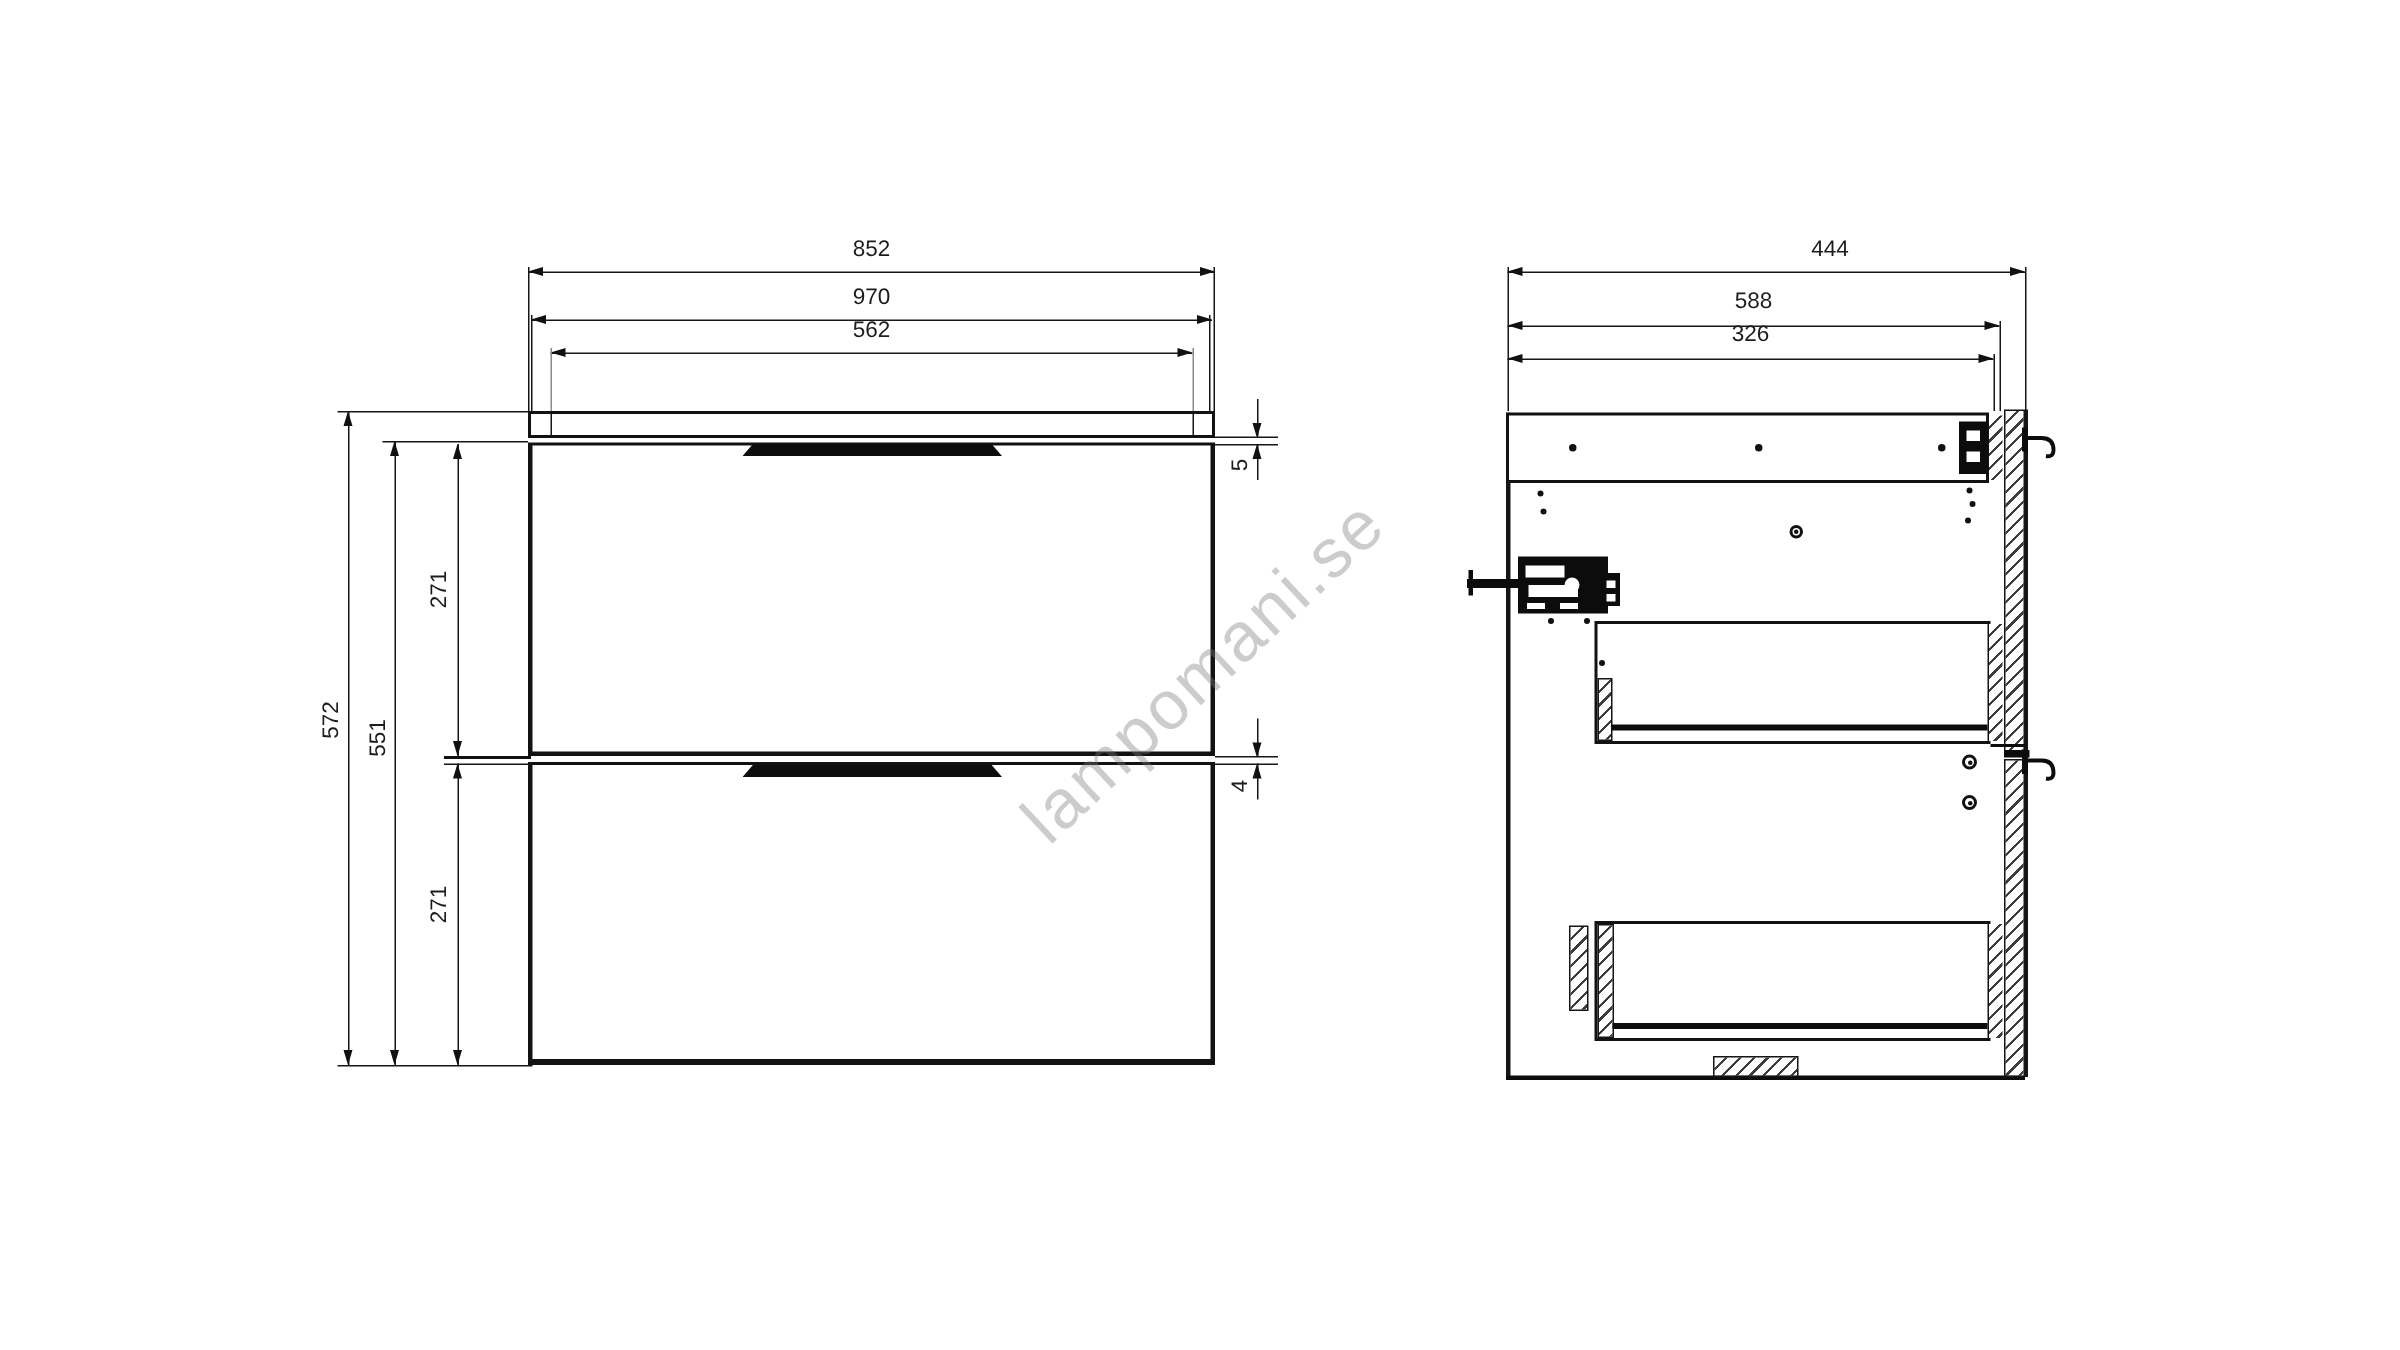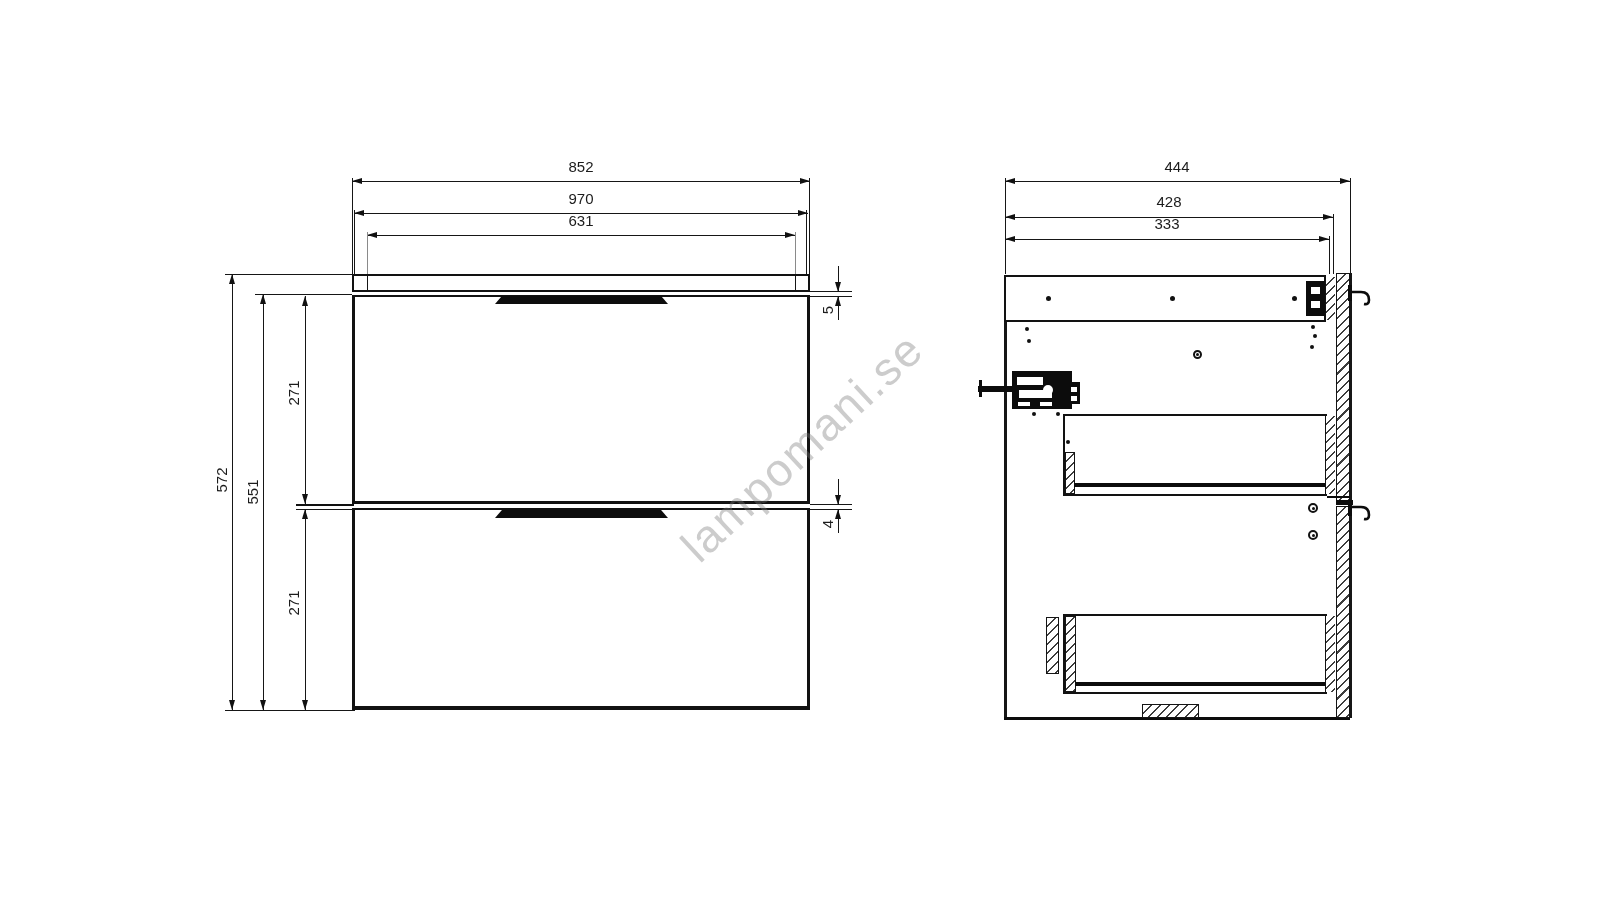--- a/index.html
+++ b/index.html
@@ -54,21 +54,21 @@
     <div class="hl" style="left:354px;top:213px;width:454px;"></div>
     <div class="ar-l" style="left:354px;top:210px;"></div>
     <div class="ar-r" style="left:798px;top:210px;"></div>
     <div class="lbl" style="left:581px;top:198px;">970</div>
     <div class="vl" style="left:354px;top:210px;height:64px;"></div>
     <div class="vl" style="left:806px;top:210px;height:64px;"></div>
 
     <div class="hl" style="left:367px;top:235px;width:428px;"></div>
     <div class="ar-l" style="left:367px;top:232px;"></div>
     <div class="ar-r" style="left:785px;top:232px;"></div>
-    <div class="lbl" style="left:581px;top:220px;">631</div>
+    <div class="lbl" style="left:581px;top:220px;">562</div>
     <div class="vl" style="left:367px;top:232px;height:45px;background:#8a8a8a;"></div>
     <div class="vl" style="left:795px;top:232px;height:45px;background:#8a8a8a;"></div>
 
     <div class="box" style="left:352px;top:274px;width:458px;height:18px;"></div>
     <div class="vl" style="left:367px;top:276px;height:14px;"></div>
     <div class="vl" style="left:795px;top:276px;height:14px;"></div>
 
     <div class="box" style="left:352px;top:295px;width:458px;height:209px;border-top-width:2px;border-left-width:3px;border-right-width:3px;border-bottom-width:3px;"></div>
     <div class="handle" style="left:495px;top:296px;width:173px;height:8px;"></div>
 
@@ -116,34 +116,34 @@
     <div class="vl" style="left:838px;top:509px;height:24px;"></div>
     <div class="ar-u" style="left:835px;top:509px;"></div>
     <div class="vlbl" style="left:827px;top:524px;">4</div>
   </div>
 
   <div class="abs" style="inset:0;">
 
     <div class="hl" style="left:1005px;top:181px;width:345px;"></div>
     <div class="ar-l" style="left:1005px;top:178px;"></div>
     <div class="ar-r" style="left:1340px;top:178px;"></div>
-    <div class="lbl" style="left:1177px;top:166px;">444</div>
+    <div class="lbl" style="left:1220px;top:166px;">444</div>
     <div class="vl" style="left:1005px;top:178px;height:96px;"></div>
     <div class="vl" style="left:1350px;top:178px;height:96px;"></div>
 
     <div class="hl" style="left:1005px;top:217px;width:328px;"></div>
     <div class="ar-l" style="left:1005px;top:214px;"></div>
     <div class="ar-r" style="left:1323px;top:214px;"></div>
-    <div class="lbl" style="left:1169px;top:201px;">428</div>
+    <div class="lbl" style="left:1169px;top:201px;">588</div>
     <div class="vl" style="left:1333px;top:214px;height:60px;"></div>
 
     <div class="hl" style="left:1005px;top:239px;width:324px;"></div>
     <div class="ar-l" style="left:1005px;top:236px;"></div>
     <div class="ar-r" style="left:1319px;top:236px;"></div>
-    <div class="lbl" style="left:1167px;top:223px;">333</div>
+    <div class="lbl" style="left:1167px;top:223px;">326</div>
     <div class="vl" style="left:1329px;top:236px;height:38px;"></div>
 
     <div class="vl" style="left:1004px;top:275px;height:445px;width:3px;"></div>
     <div class="hl" style="left:1004px;top:717px;width:346px;height:3px;background:#0c0c0c;"></div>
     <div class="vl" style="left:1350px;top:273px;height:445px;width:2px;"></div>
 
     <div class="box" style="left:1004px;top:275px;width:322px;height:47px;"></div>
     <div class="dot" style="left:1046px;top:296px;width:5px;height:5px;"></div>
     <div class="dot" style="left:1170px;top:296px;width:5px;height:5px;"></div>
     <div class="dot" style="left:1292px;top:296px;width:5px;height:5px;"></div>

